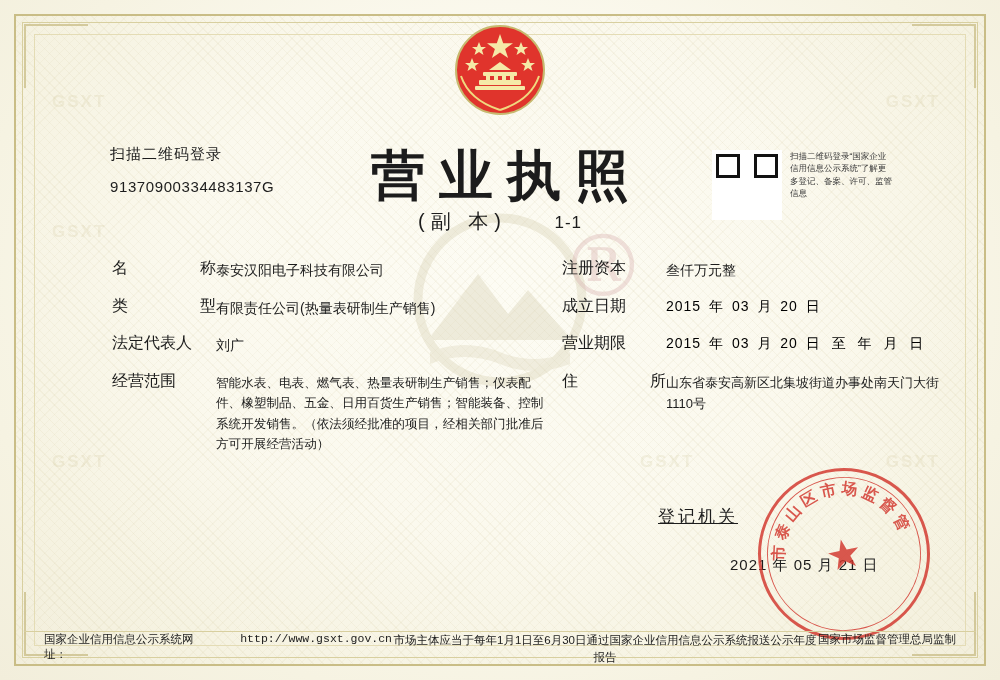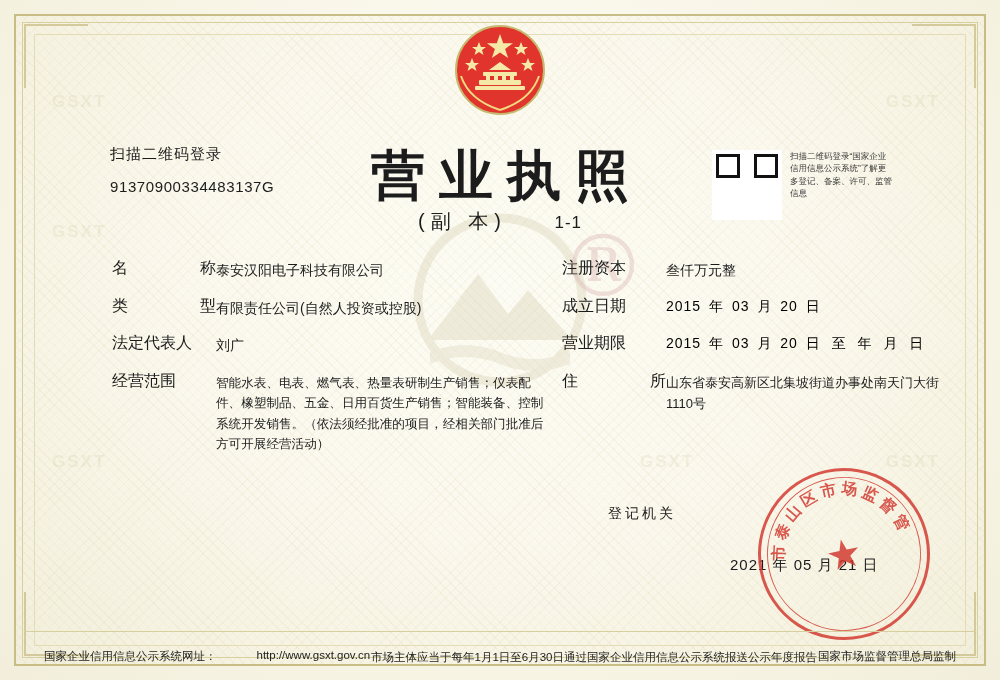--- a/index.html
+++ b/index.html
@@ -236,25 +236,26 @@
   }
   .addr {
     font-size: 13px;
     line-height: 1.6;
     max-width: 296px;
   }
 
   
   .reg-auth {
     position: absolute;
-    left: 608px;
+    left: 658px;
     top: 505px;
-    font-size: 14px;
+    font-size: 17px;
     letter-spacing: 3px;
     color: #1c1c1c;
+    text-decoration: underline;
   }
   .reg-date {
     position: absolute;
     left: 730px;
     top: 556px;
     font-size: 15px;
     letter-spacing: 1px;
     color: #1c1c1c;
     white-space: nowrap;
   }
@@ -292,21 +293,21 @@
   .footer {
     position: absolute;
     left: 44px; right: 44px;
     bottom: 14px;
     display: flex;
     justify-content: space-between;
     align-items: flex-start;
     font-size: 11.5px;
     color: #1c1c1c;
   }
-  .footer .left { display: flex; gap: 40px; }
+  .footer .left { display: flex; gap: 40px; font-family: Liberation Mono, monospace; }
   .footer .mid { text-align: center; line-height: 1.5; }
   .footer .right { white-space: nowrap; }
   .footer a { color: #1c1c1c; text-decoration: none; }
   .divider-line {
     position: absolute;
     left: 24px; right: 24px;
     bottom: 48px;
     border-top: 1px solid #d8cf9f;
   }
 </style>
@@ -405,21 +406,21 @@
         <div class="fv">叁仟万元整</div>
       </div>
     </div>
 
     <div class="row">
       <div class="col-left">
         <div class="fl">
           <span>类</span>
           <span>型</span>
         </div>
-        <div class="fv">有限责任公司(自然人投资或控股)</div>
+        <div class="fv">有限责任公司(热量表研制生产销售)</div>
       </div>
       <div class="col-right">
         <div class="fl">
           <span>成立日期</span>
         </div>
         <div class="date-line">
           <span>2015</span>
           <span class="sep">年</span>
           <span>03</span>
           <span class="sep">月</span>

